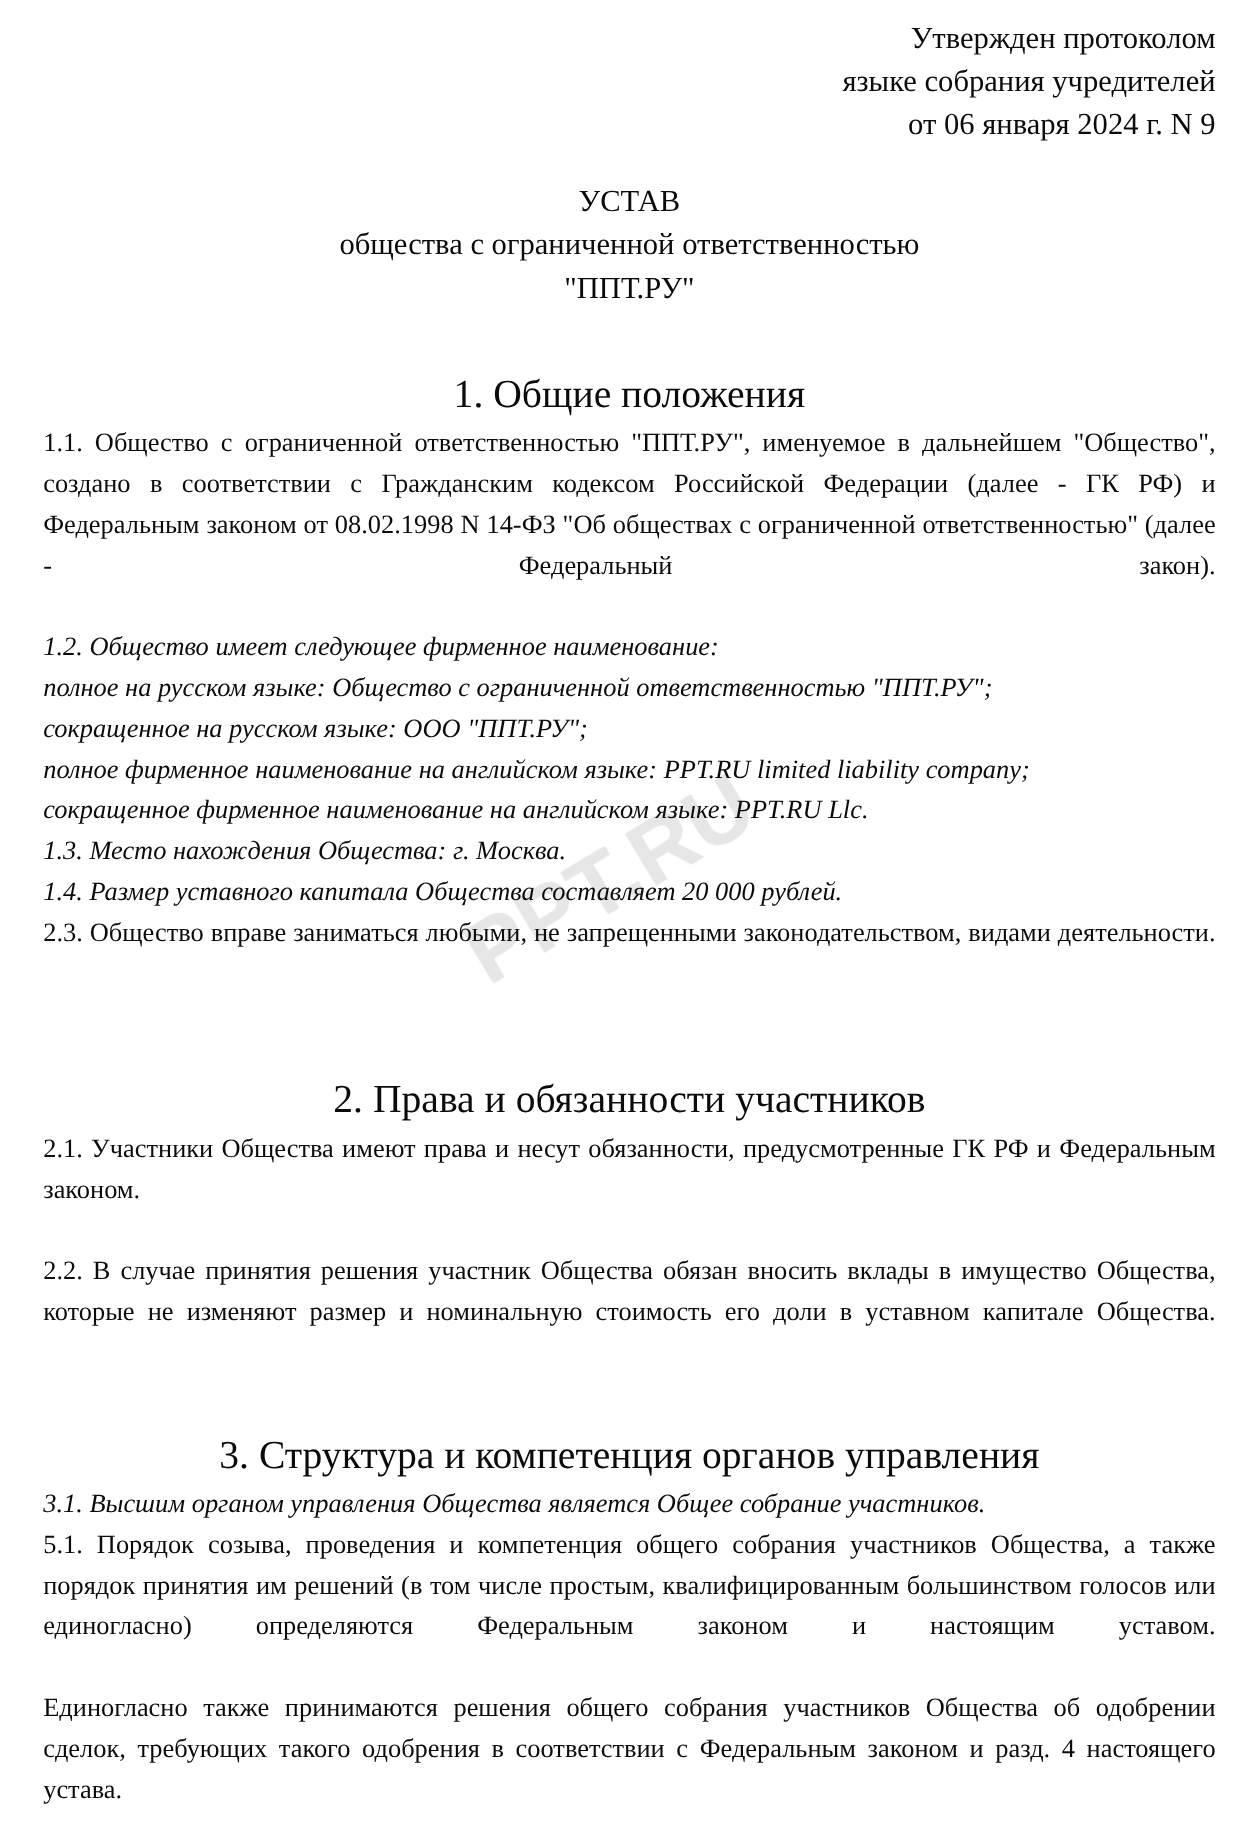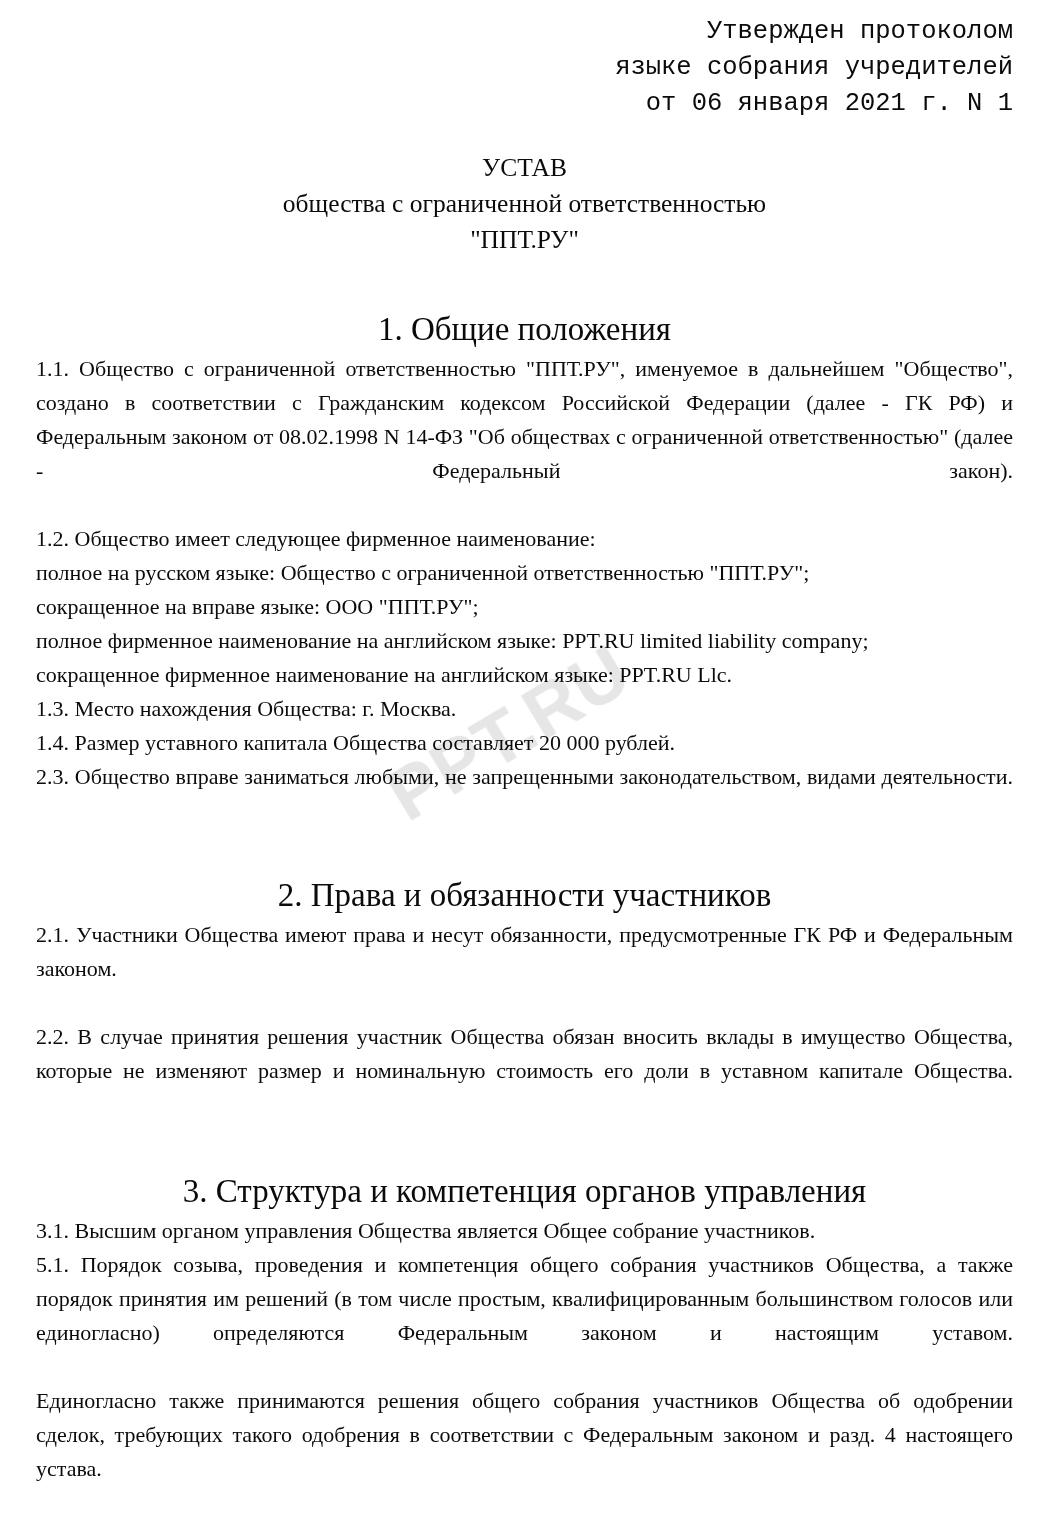--- a/index.html
+++ b/index.html
@@ -52,53 +52,52 @@
     padding: 14px 36px 0 36px;
     box-sizing: border-box;
   }
 
   
   .approval-block {
     text-align: right;
     font-size: 25.5px;
     line-height: 36px;
     margin-bottom: 28px;
-    font-family: Liberation Mono, monospace;
   }
   .approval-block div { white-space: nowrap; }
 
   
   .doc-title {
     text-align: center;
     font-size: 25.5px;
     line-height: 36px;
     margin-bottom: 16px;
   }
   .doc-title div { white-space: nowrap; }
 
   
   .section-heading {
     text-align: center;
     font-size: 33px;
     line-height: 34px;
   }
   .sec1-heading { margin-top: 54px; margin-bottom: 6px; }
-  .sec2-heading { margin-top: 50px; margin-bottom: 6px; }
+  .sec2-heading { margin-top: 72px; margin-bottom: 6px; }
   .sec3-heading { margin-top: 52px; margin-bottom: 6px; }
 
   
   p.para {
     margin: 0;
     font-size: 22px;
     line-height: 34px;
     text-align: justify;
     text-justify: inter-word;
     hyphens: none;
   }
-  p.para.flush { text-align: left; }
+  p.para.flush { text-align: left; font-style: italic; }
 
   
   p.para::after {
     content: "";
     display: inline-block;
     width: 100%;
   }
   p.para.flush::after { display: none; }
 </style>
 </head>
@@ -108,34 +107,34 @@
 
   <div class="watermark">
     <span>PPT.RU</span>
   </div>
 
   <div class="content">
 
     <div class="approval-block">
       <div>Утвержден протоколом</div>
       <div>языке собрания учредителей</div>
-      <div>от 06 января 2021 г. N 1</div>
+      <div>от 06 января 2024 г. N 9</div>
     </div>
 
     <div class="doc-title">
       <div>УСТАВ</div>
       <div>общества с ограниченной ответственностью</div>
       <div>"ППТ.РУ"</div>
     </div>
 
     <div class="section-heading sec1-heading">1. Общие положения</div>
     <p class="para">1.1. Общество с ограниченной ответственностью "ППТ.РУ", именуемое в дальнейшем "Общество", создано в соответствии с Гражданским кодексом Российской Федерации (далее - ГК РФ) и Федеральным законом от 08.02.1998 N 14-ФЗ "Об обществах с ограниченной ответственностью" (далее - Федеральный закон).</p>
     <p class="para flush">1.2. Общество имеет следующее фирменное наименование:</p>
     <p class="para flush">полное на русском языке: Общество с ограниченной ответственностью "ППТ.РУ";</p>
-    <p class="para flush">сокращенное на вправе языке: ООО "ППТ.РУ";</p>
+    <p class="para flush">сокращенное на русском языке: ООО "ППТ.РУ";</p>
     <p class="para flush">полное фирменное наименование на английском языке: PPT.RU limited liability company;</p>
     <p class="para flush">сокращенное фирменное наименование на английском языке: PPT.RU Llc.</p>
     <p class="para flush">1.3. Место нахождения Общества: г. Москва.</p>
     <p class="para flush">1.4. Размер уставного капитала Общества составляет 20 000 рублей.</p>
     <p class="para">2.3. Общество вправе заниматься любыми, не запрещенными законодательством, видами деятельности.</p>
 
     <div class="section-heading sec2-heading">2. Права и обязанности участников</div>
     <p class="para">2.1. Участники Общества имеют права и несут обязанности, предусмотренные ГК РФ и Федеральным законом.</p>
     <p class="para">2.2. В случае принятия решения участник Общества обязан вносить вклады в имущество Общества, которые не изменяют размер и номинальную стоимость его доли в уставном капитале Общества.</p>
 

